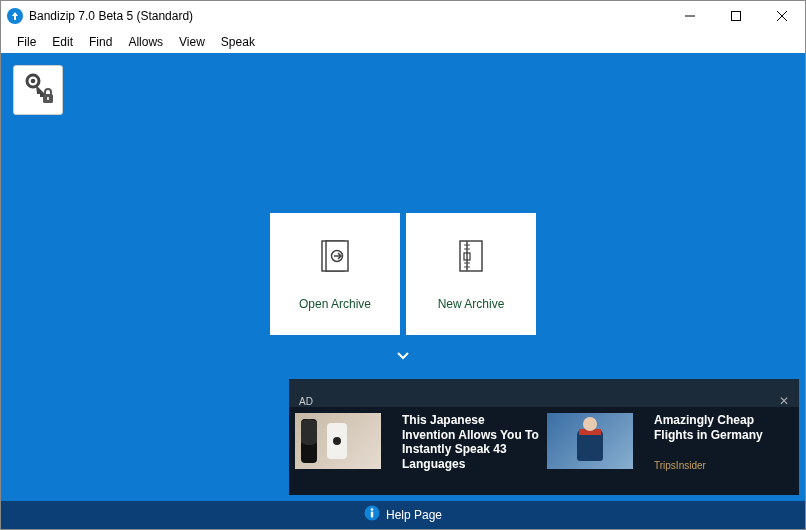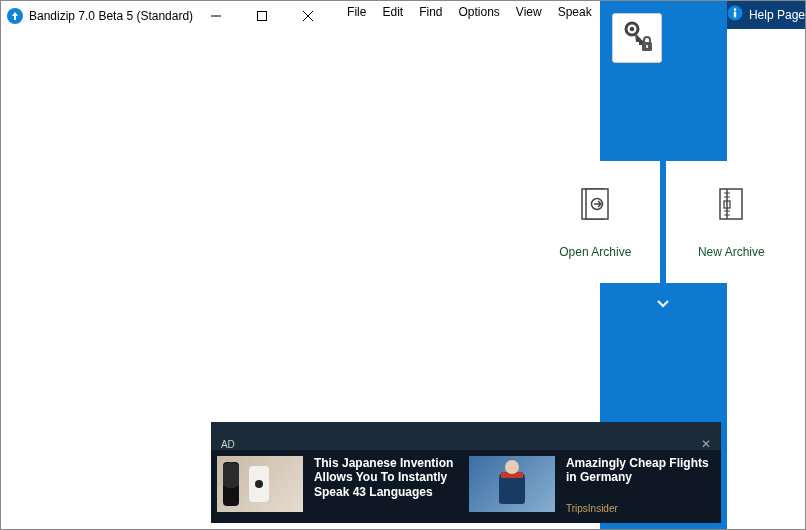--- a/index.html
+++ b/index.html
@@ -1,36 +1,36 @@
 <!DOCTYPE html>
 <html><head>
 <meta charset="utf-8">
 <style>
   * { box-sizing: border-box; margin: 0; padding: 0; font-family: "Segoe UI", Tahoma, sans-serif; }
   html, body { width: 806px; height: 530px; overflow: hidden; }
-  .window { width: 806px; height: 530px; border: 1px solid #888; background: #fff; display: flex; flex-direction: row; }
+  .window { width: 806px; height: 530px; border: 1px solid #888; background: #fff; display: flex; flex-direction: column; }
   .titlebar { height: 30px; display: flex; align-items: center; padding-left: 6px; background: #fff; }
   .titlebar .title { font-size: 12px; color: #000; margin-left: 6px; }
   .win-controls { margin-left: auto; display: flex; }
   .win-btn { width: 46px; height: 30px; display: flex; align-items: center; justify-content: center; }
   .win-btn svg { width: 10px; height: 10px; }
   .menubar { height: 22px; display: flex; align-items: center; padding-left: 8px; background: #fff; }
   .menu-item { font-size: 12px; color: #000; padding: 2px 8px; cursor: default; }
   .main { flex: 1; background: #0d79d1; position: relative; }
   .key-btn { position: absolute; top: 12px; left: 12px; width: 50px; height: 50px; background: #fff; border: 1px solid #ccc; border-radius: 3px; display: flex; align-items: center; justify-content: center; }
   .center-tiles { position: absolute; top: 160px; left: 50%; transform: translateX(-50%); display: flex; gap: 6px; }
   .tile { width: 130px; height: 122px; background: #fff; display: flex; flex-direction: column; align-items: center; justify-content: center; gap: 18px; cursor: default; }
   .tile-label { font-size: 12px; color: #14532d; }
   .chevron { position: absolute; top: 294px; left: 50%; transform: translateX(-50%); }
   .ad-panel { position: absolute; bottom: 6px; right: 6px; width: 510px; background: #1b2b3a; }
   .ad-header { display: flex; align-items: flex-end; height: 28px; padding: 0 10px; }
   .ad-label { color: #ccc; font-size: 10px; }
   .ad-close { margin-left: auto; color: #aaa; font-size: 12px; line-height: 1; cursor: default; }
   .ad-body { display: flex; padding: 6px; gap: 6px; background: #0d1824; }
-  .ad-item { flex: 1; display: flex; gap: 11px; }
+  .ad-item { flex: 1; display: flex; gap: 21px; }
   .ad-thumb { width: 86px; height: 56px; background: linear-gradient(135deg,#c7b9a5,#e5dbd0); position: relative; overflow: hidden; flex-shrink: 0; }
   .ad-thumb.t2 { background: linear-gradient(135deg,#3b6ea5,#87aecf); position: relative; }
   .ad-thumb .deco1 { position: absolute; left: 32px; top: 10px; width: 20px; height: 36px; background: #f3f1ed; border-radius: 4px; }
   .ad-thumb .deco1::after { content:""; position:absolute; left:6px; top:14px; width:8px; height:8px; border-radius:50%; background:#222; }
   .ad-thumb .decoL { position:absolute; left:6px; top:6px; width:16px; height:44px; background:radial-gradient(circle at 50% 30%, #2b2b2b 40%, transparent 41%), #111; border-radius:4px; }
   .ad-thumb.t2 .person { position:absolute; left:28px; top:4px; width:30px; height:48px; }
   .ad-thumb.t2 .person .head { position:absolute; top:0; left:8px; width:14px; height:14px; border-radius:50%; background:#e9cbb1; }
   .ad-thumb.t2 .person .body { position:absolute; top:12px; left:2px; width:26px; height:32px; background:#183b63; border-radius:6px 6px 3px 3px; }
   .ad-thumb.t2 .person .scarf { position:absolute; top:12px; left:4px; width:22px; height:6px; background:#c0392b; }
   .ad-text { flex: 1; }
@@ -69,21 +69,21 @@
             <line x1="10" y1="0" x2="0" y2="10" stroke="#000" stroke-width="1"></line>
           </svg>
       </div>
     </div>
   </div>
 
   <div class="menubar">
     <span class="menu-item">File</span>
     <span class="menu-item">Edit</span>
     <span class="menu-item">Find</span>
-    <span class="menu-item">Options</span>
+    <span class="menu-item">Allows</span>
     <span class="menu-item">View</span>
     <span class="menu-item">Speak</span>
   </div>
 
   <div class="main">
 
     <div class="key-btn">
       <span>
         <svg width="34" height="34" viewBox="0 0 34 34">
           <circle cx="12" cy="10" r="6" fill="none" stroke="#444" stroke-width="3"></circle>

